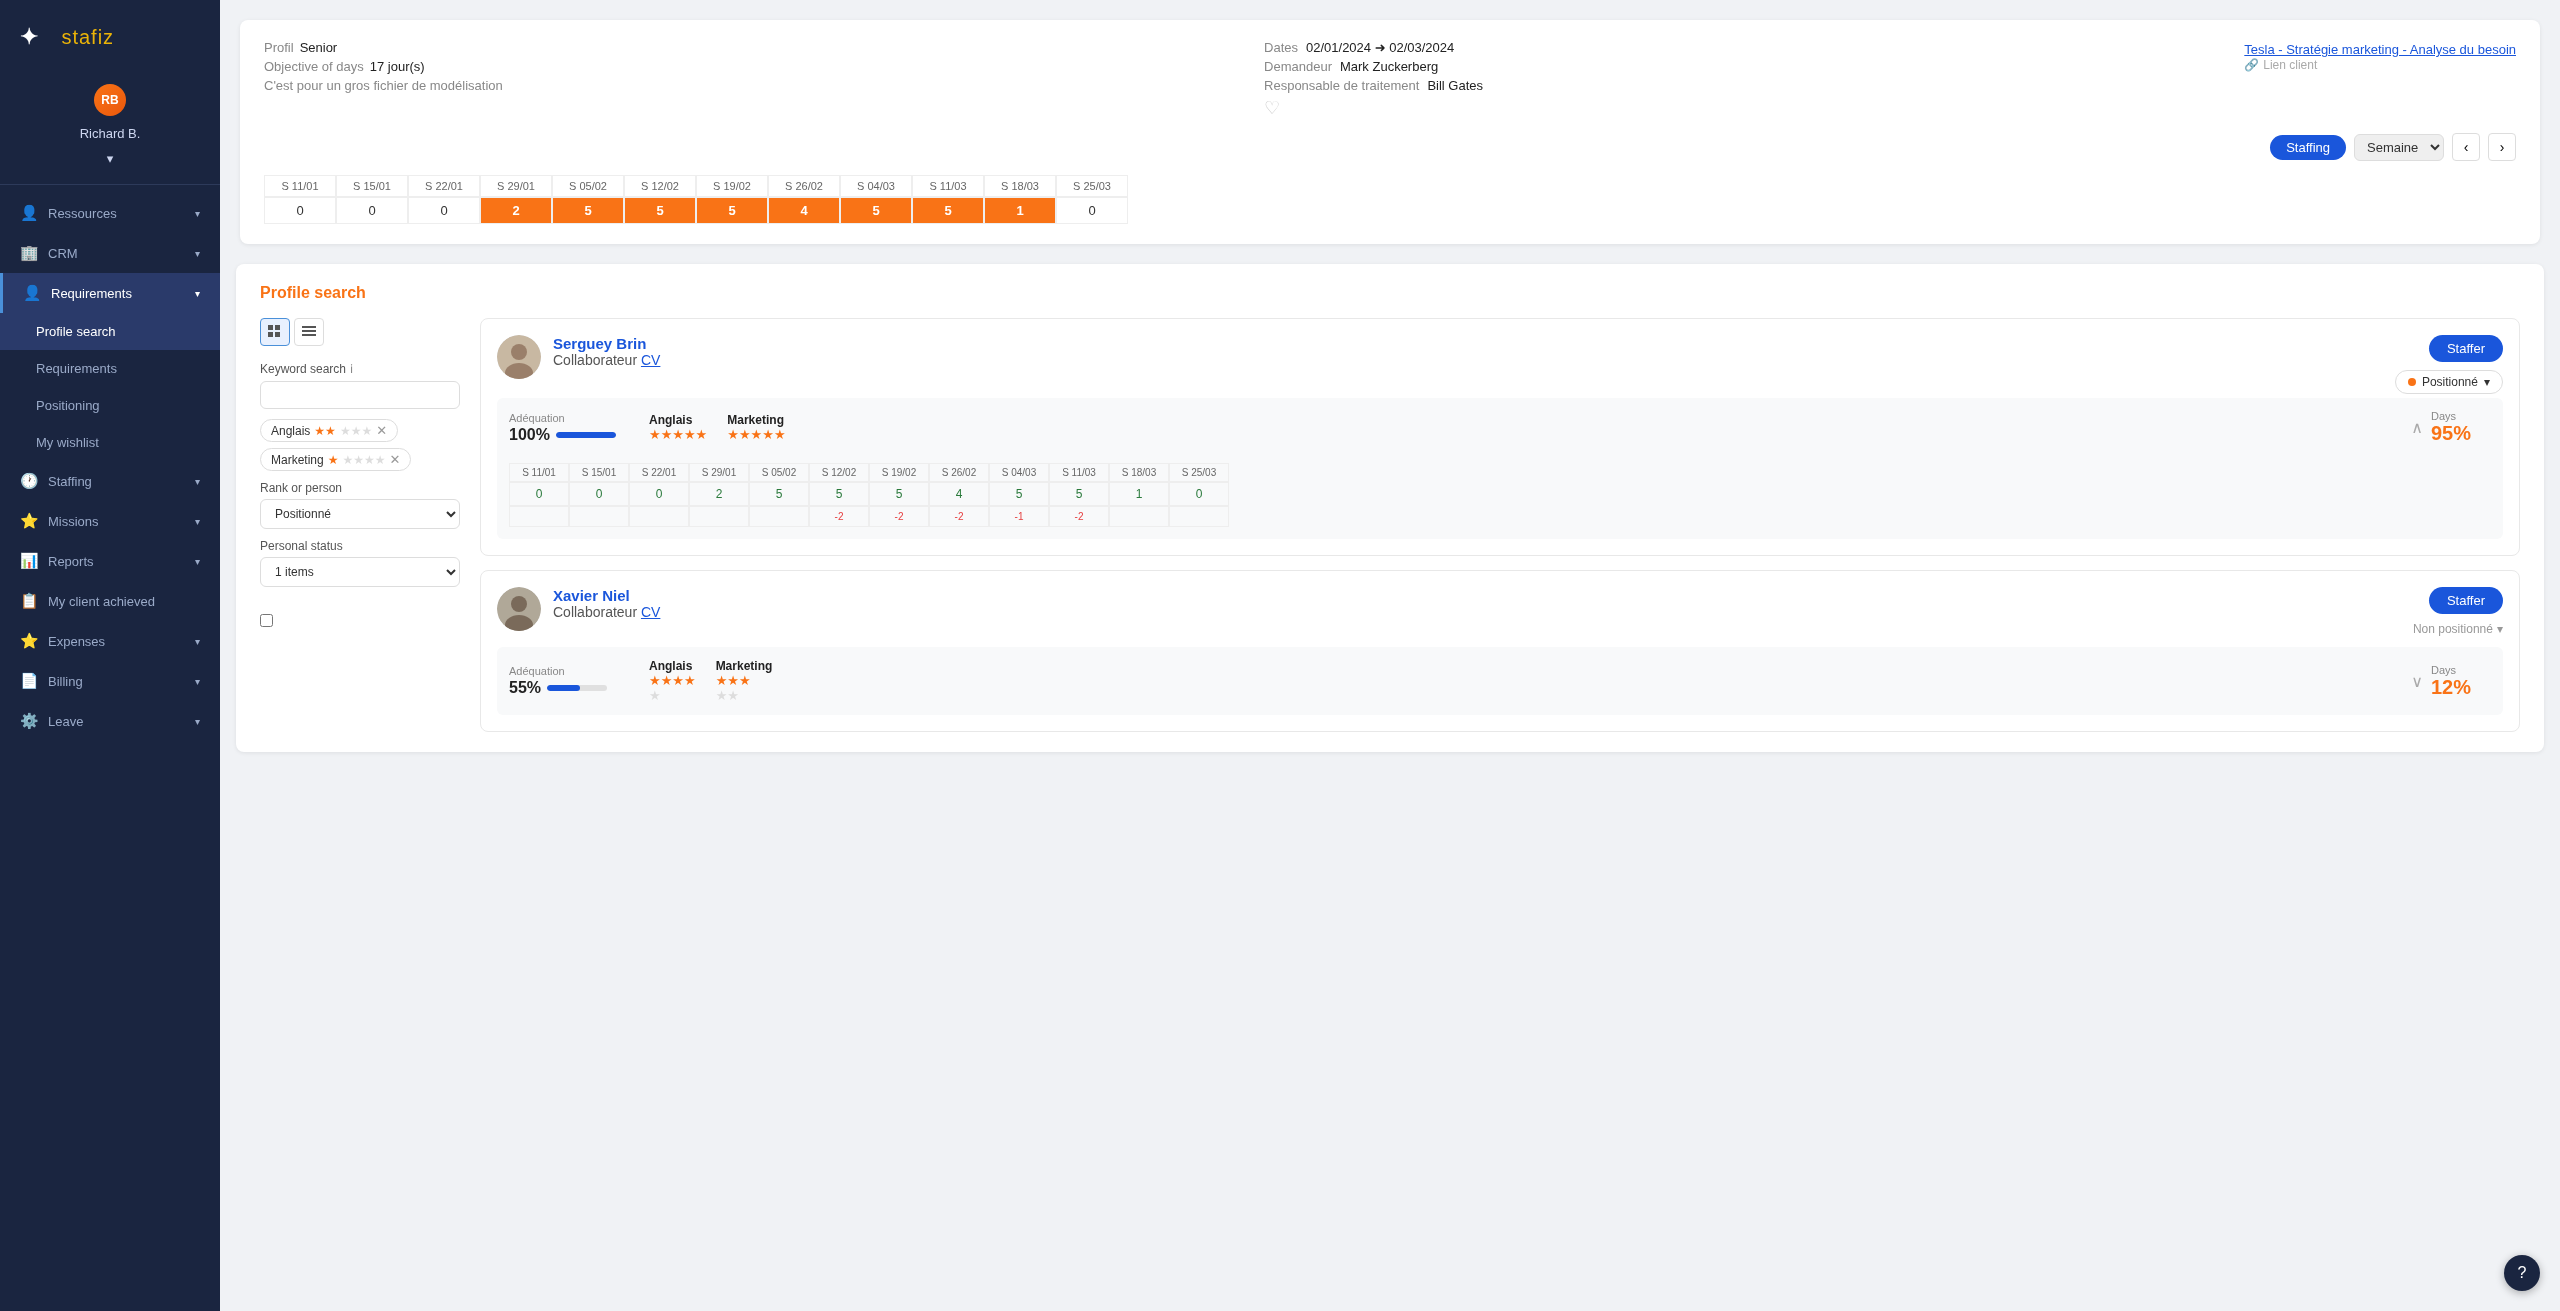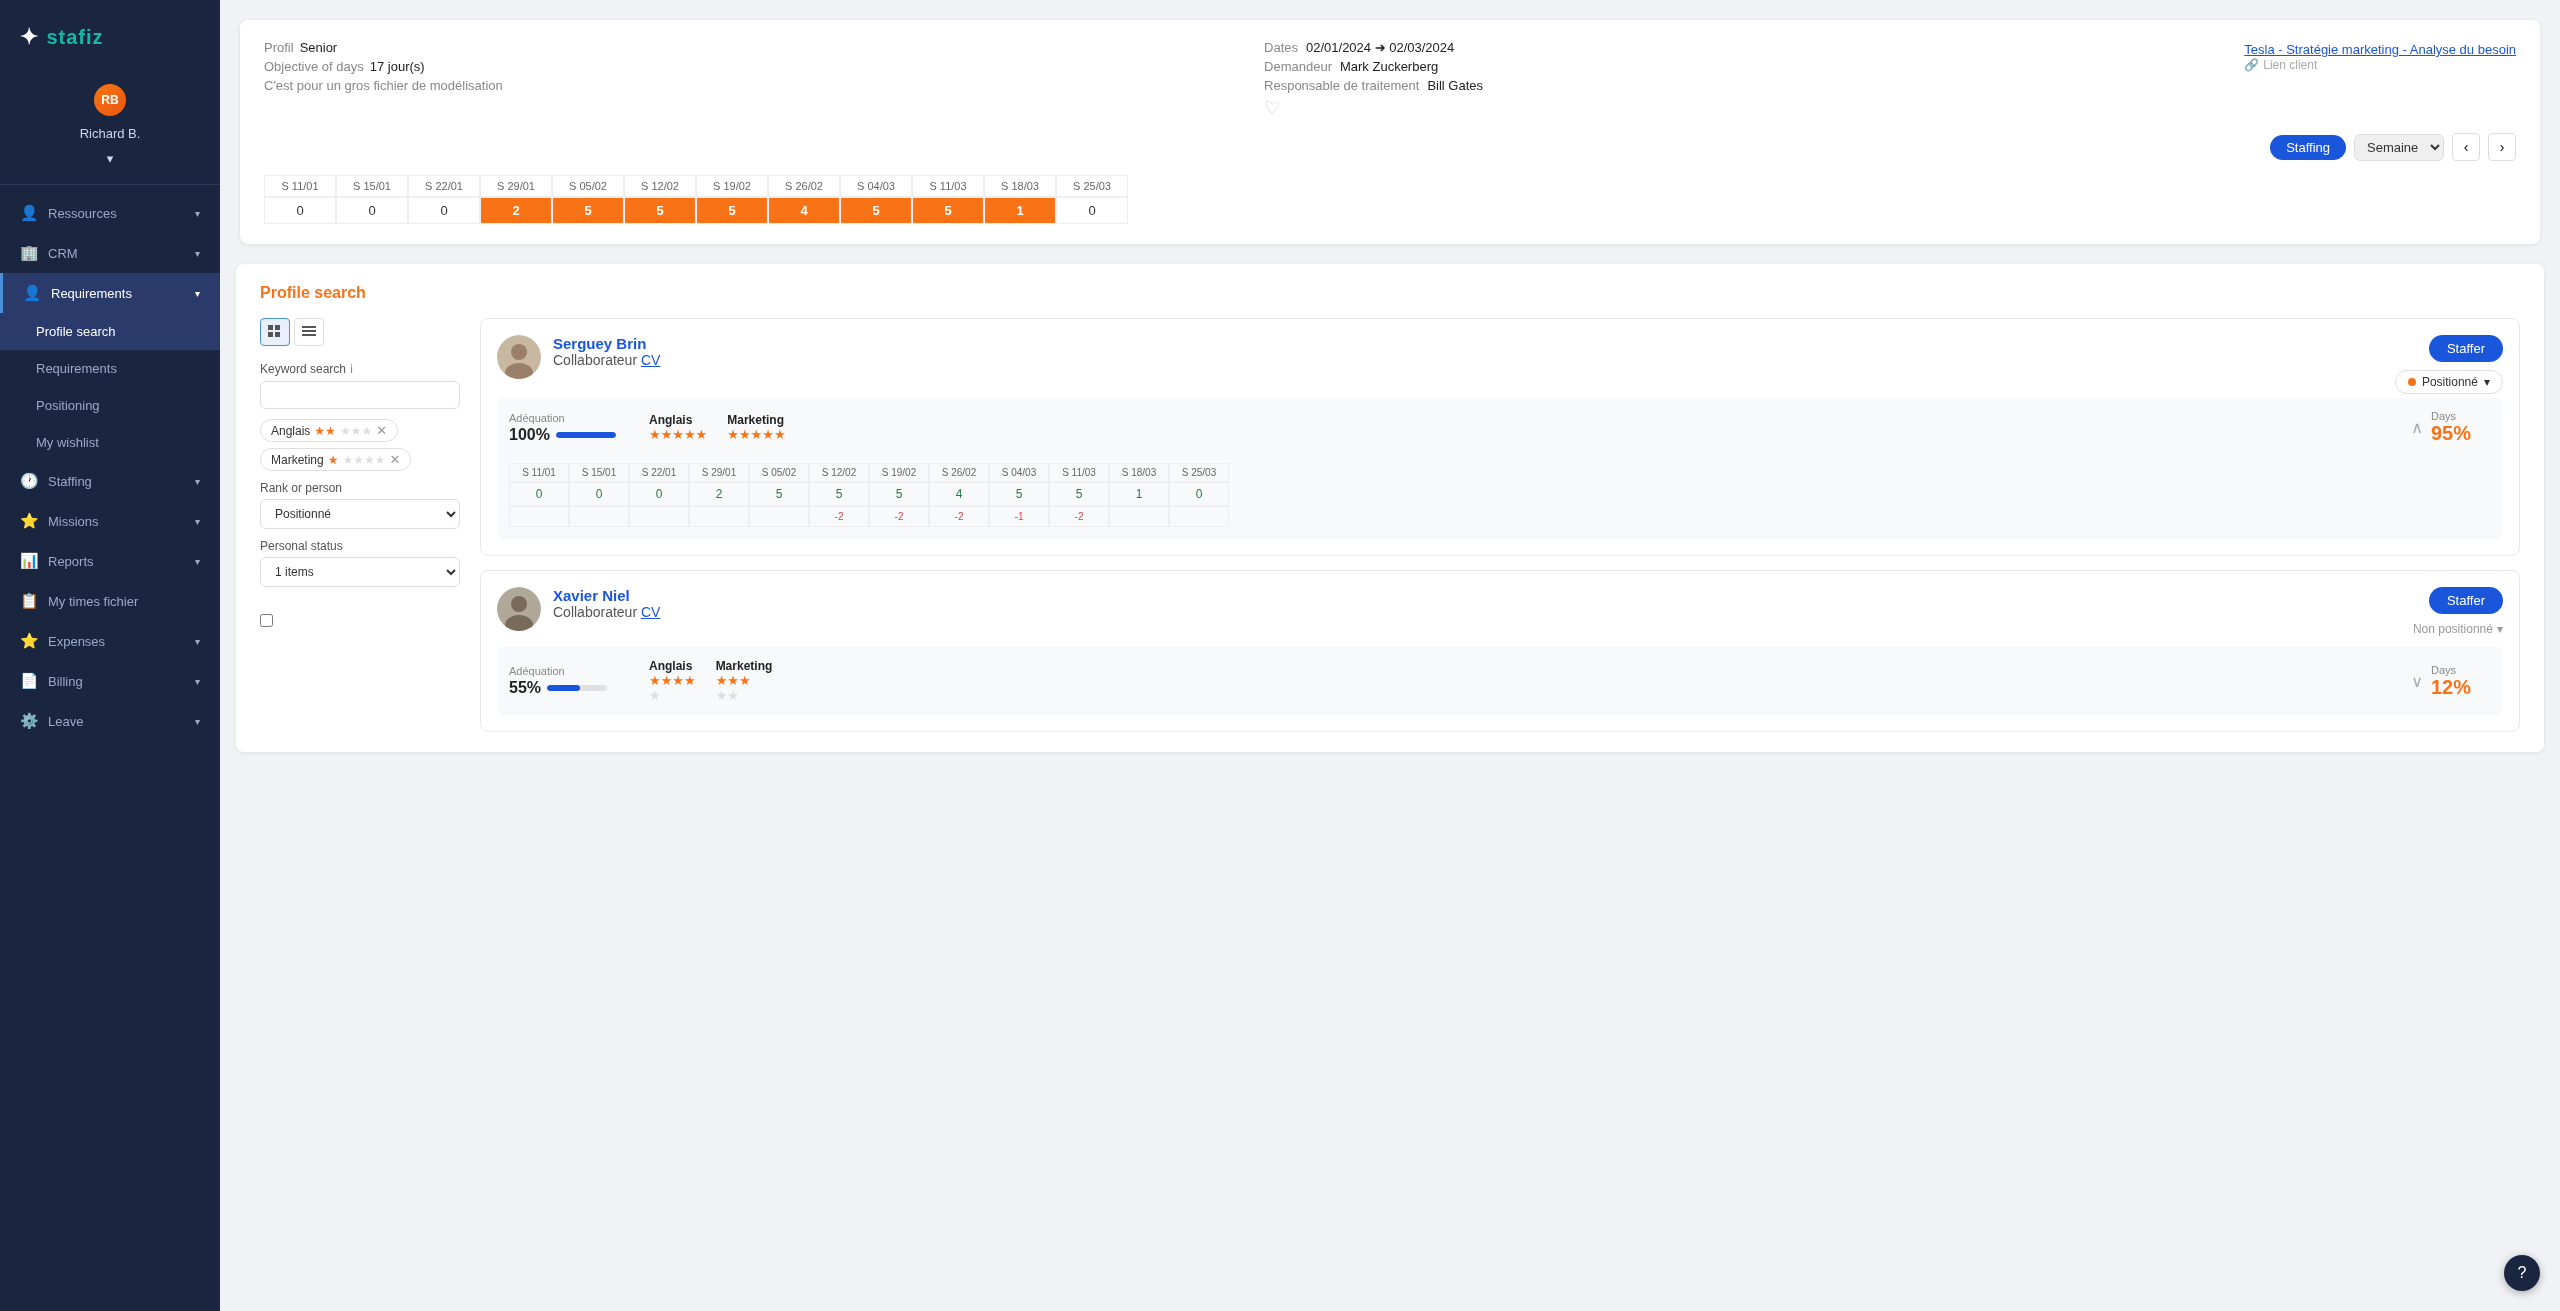--- a/index.html
+++ b/index.html
@@ -21,24 +21,25 @@
       display: flex;
       align-items: center;
       gap: 8px;
     }
     .logo-icon {
       color: #fff;
       font-size: 22px;
       font-weight: 700;
     }
     .logo-text {
-      color: #14b8a6;
+      color: #eab308;
       font-size: 20px;
-      font-weight: 700;
+      font-weight: 400;
       letter-spacing: 1px;
+      margin-left: 15px;
     }
     .sidebar-user {
       display: flex;
       align-items: center;
       padding: 10px 16px;
       gap: 10px;
       color: #cdd6f0;
       font-size: 13px;
       cursor: pointer;
       flex-direction: column;
@@ -383,21 +384,21 @@
   </div>
 
   <div class="sidebar-item">
     <span class="sidebar-icon">📊</span>
     <span>Reports</span>
     <span class="chevron">▾</span>
   </div>
 
   <div class="sidebar-item">
     <span class="sidebar-icon">📋</span>
-    <span>My times fichier</span>
+    <span>My client achieved</span>
   </div>
 
   <div class="sidebar-item">
     <span class="sidebar-icon">⭐</span>
     <span>Expenses</span>
     <span class="chevron">▾</span>
   </div>
 
   <div class="sidebar-item">
     <span class="sidebar-icon">📄</span>

